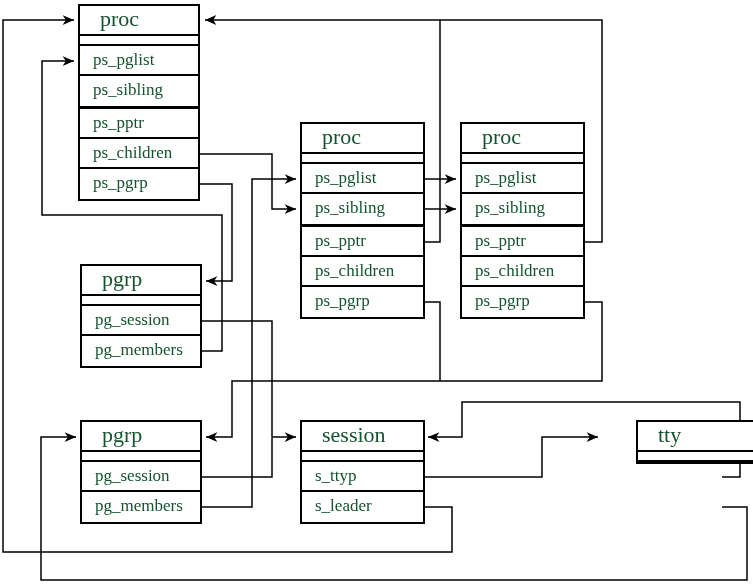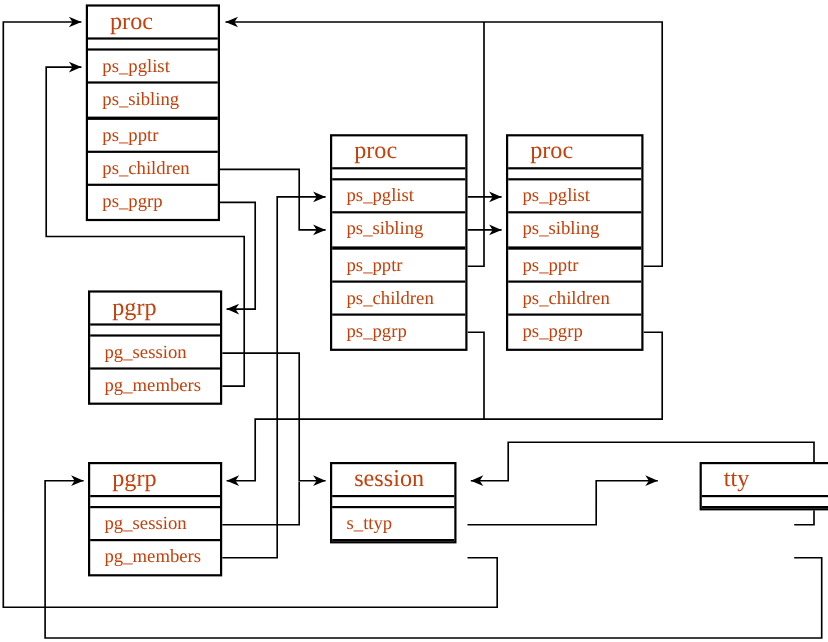--- a/index.html
+++ b/index.html
@@ -1,18 +1,18 @@
 <!DOCTYPE html>
 <html><head>
 <meta charset="utf-8">
 <style>
   html,body{margin:0;padding:0;background:#ffffff;}
   #stage{
     position:relative;width:753px;height:584px;background:#ffffff;
-    overflow:hidden;font-family:"Liberation Serif", serif;color:#c2410c;
+    overflow:hidden;font-family:"Liberation Serif", serif;color:#14532d;
   }
   #wires{position:absolute;left:0;top:0;width:753px;height:584px;}
   #wires polyline{fill:none;stroke:#000;stroke-width:1.5;}
   .sbox{
     position:absolute;background:#ffffff;border:2.5px solid #000;
     box-sizing:border-box;
   }
   .stitle{
     height:30px;box-sizing:border-box;border-bottom:2px solid #000;
     font-size:22px;line-height:26px;padding-left:20px;
@@ -89,22 +89,23 @@
       <div class="sspacer"></div>
       <div class="srow mid">pg_session</div>
       <div class="srow">pg_members</div>
     </div>
     <div class="sbox" style="left: 80px; top: 420px; width: 122px;">
       <div class="stitle">pgrp</div>
       <div class="sspacer"></div>
       <div class="srow mid">pg_session</div>
       <div class="srow">pg_members</div>
     </div>
-    <div class="sbox" style="left: 300px; top: 420px; width: 115px;">
+    <div class="sbox" style="left: 300px; top: 420px; width: 125px;">
       <div class="stitle">session</div>
       <div class="sspacer"></div>
       <div class="srow mid">s_ttyp</div>
+      <div class="srow">s_leader</div>
     </div>
     <div class="sbox" style="left: 636px; top: 420px; width: 120px;">
       <div class="stitle">tty</div>
       <div class="sspacer"></div>
     </div>
   </div>
 
 </body></html>

